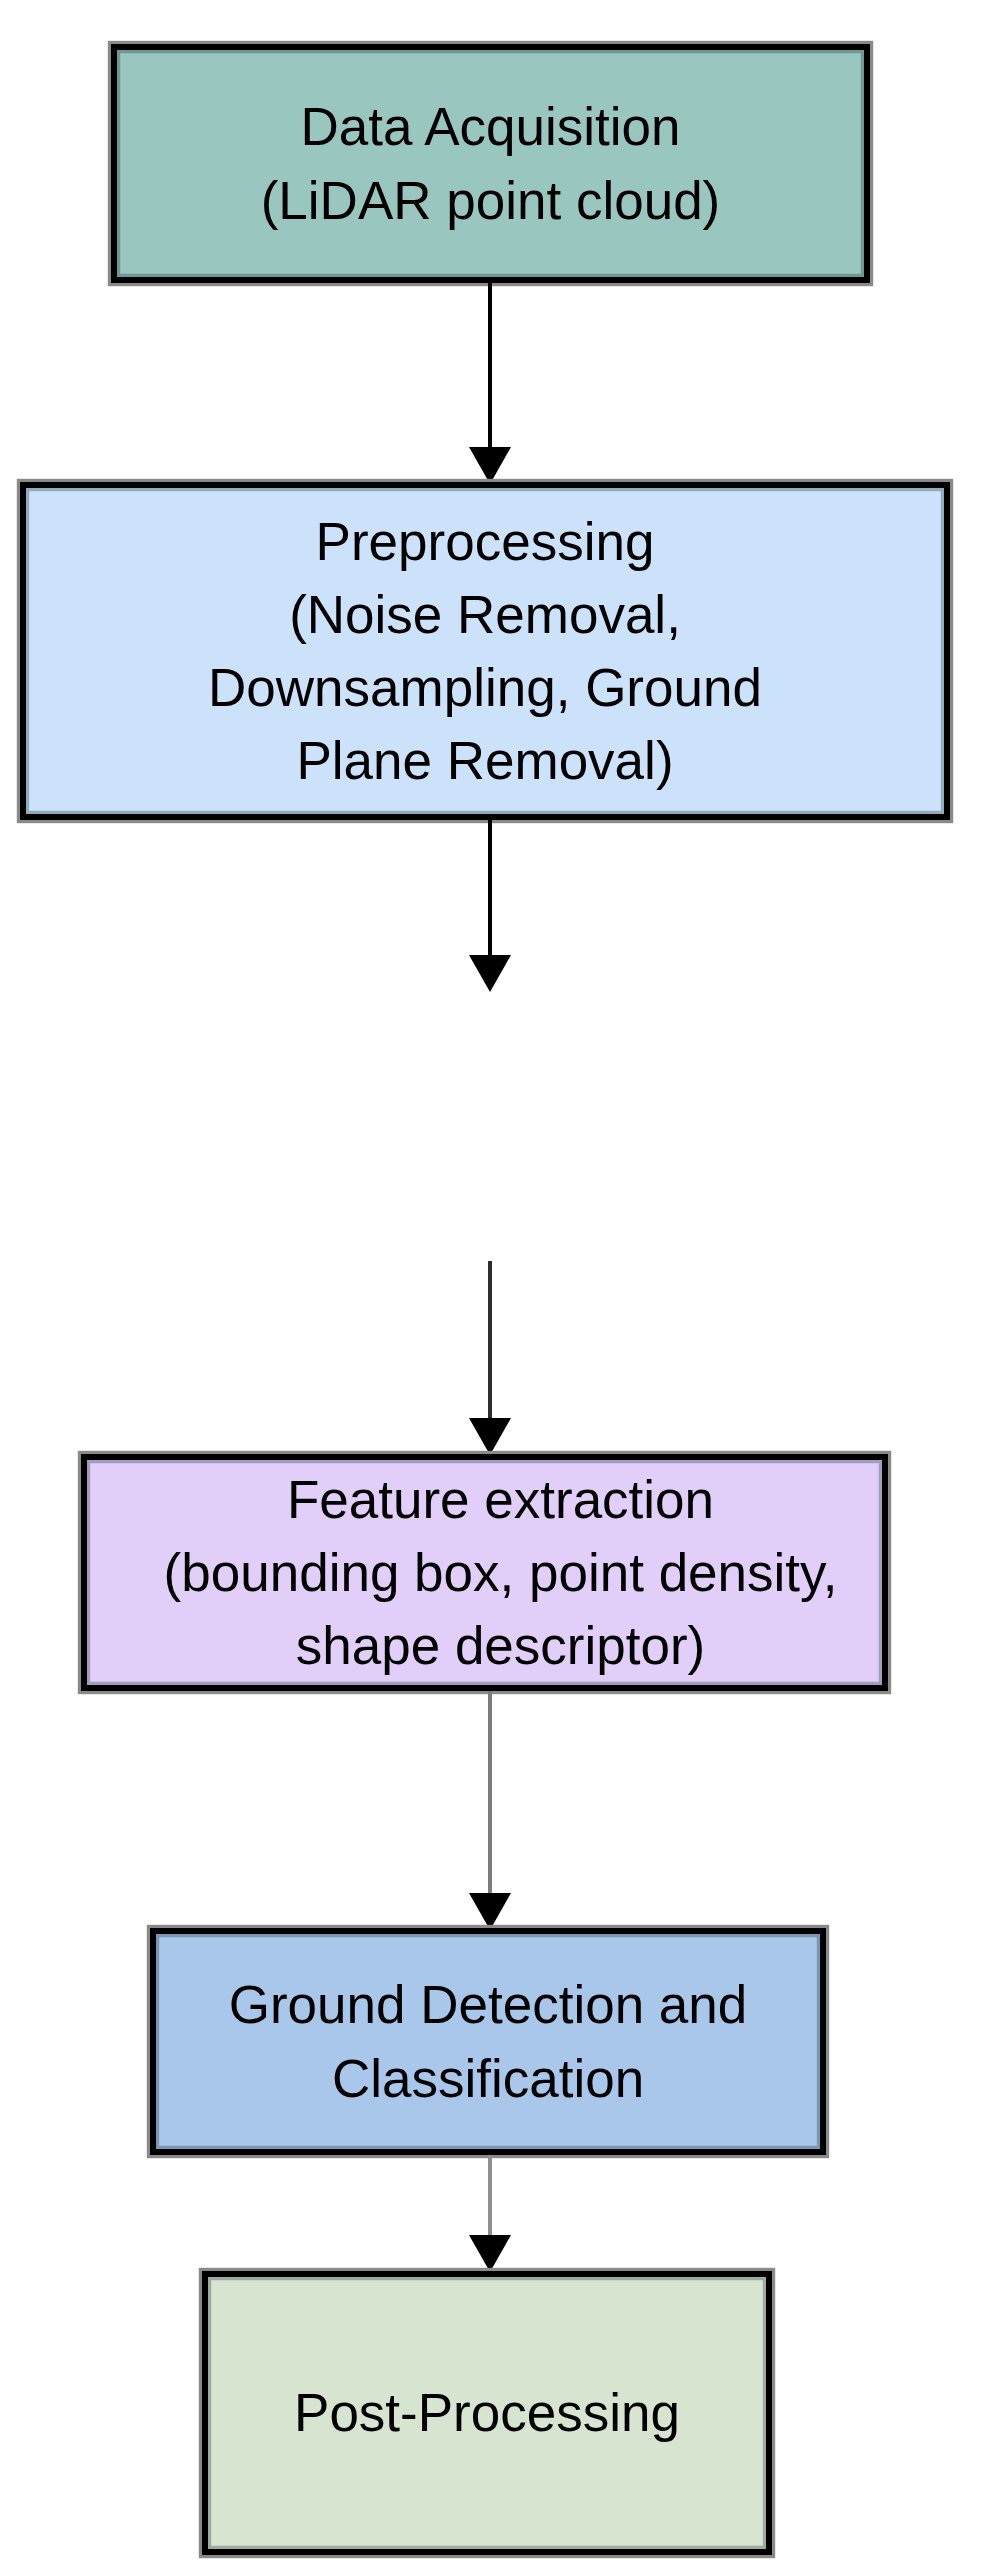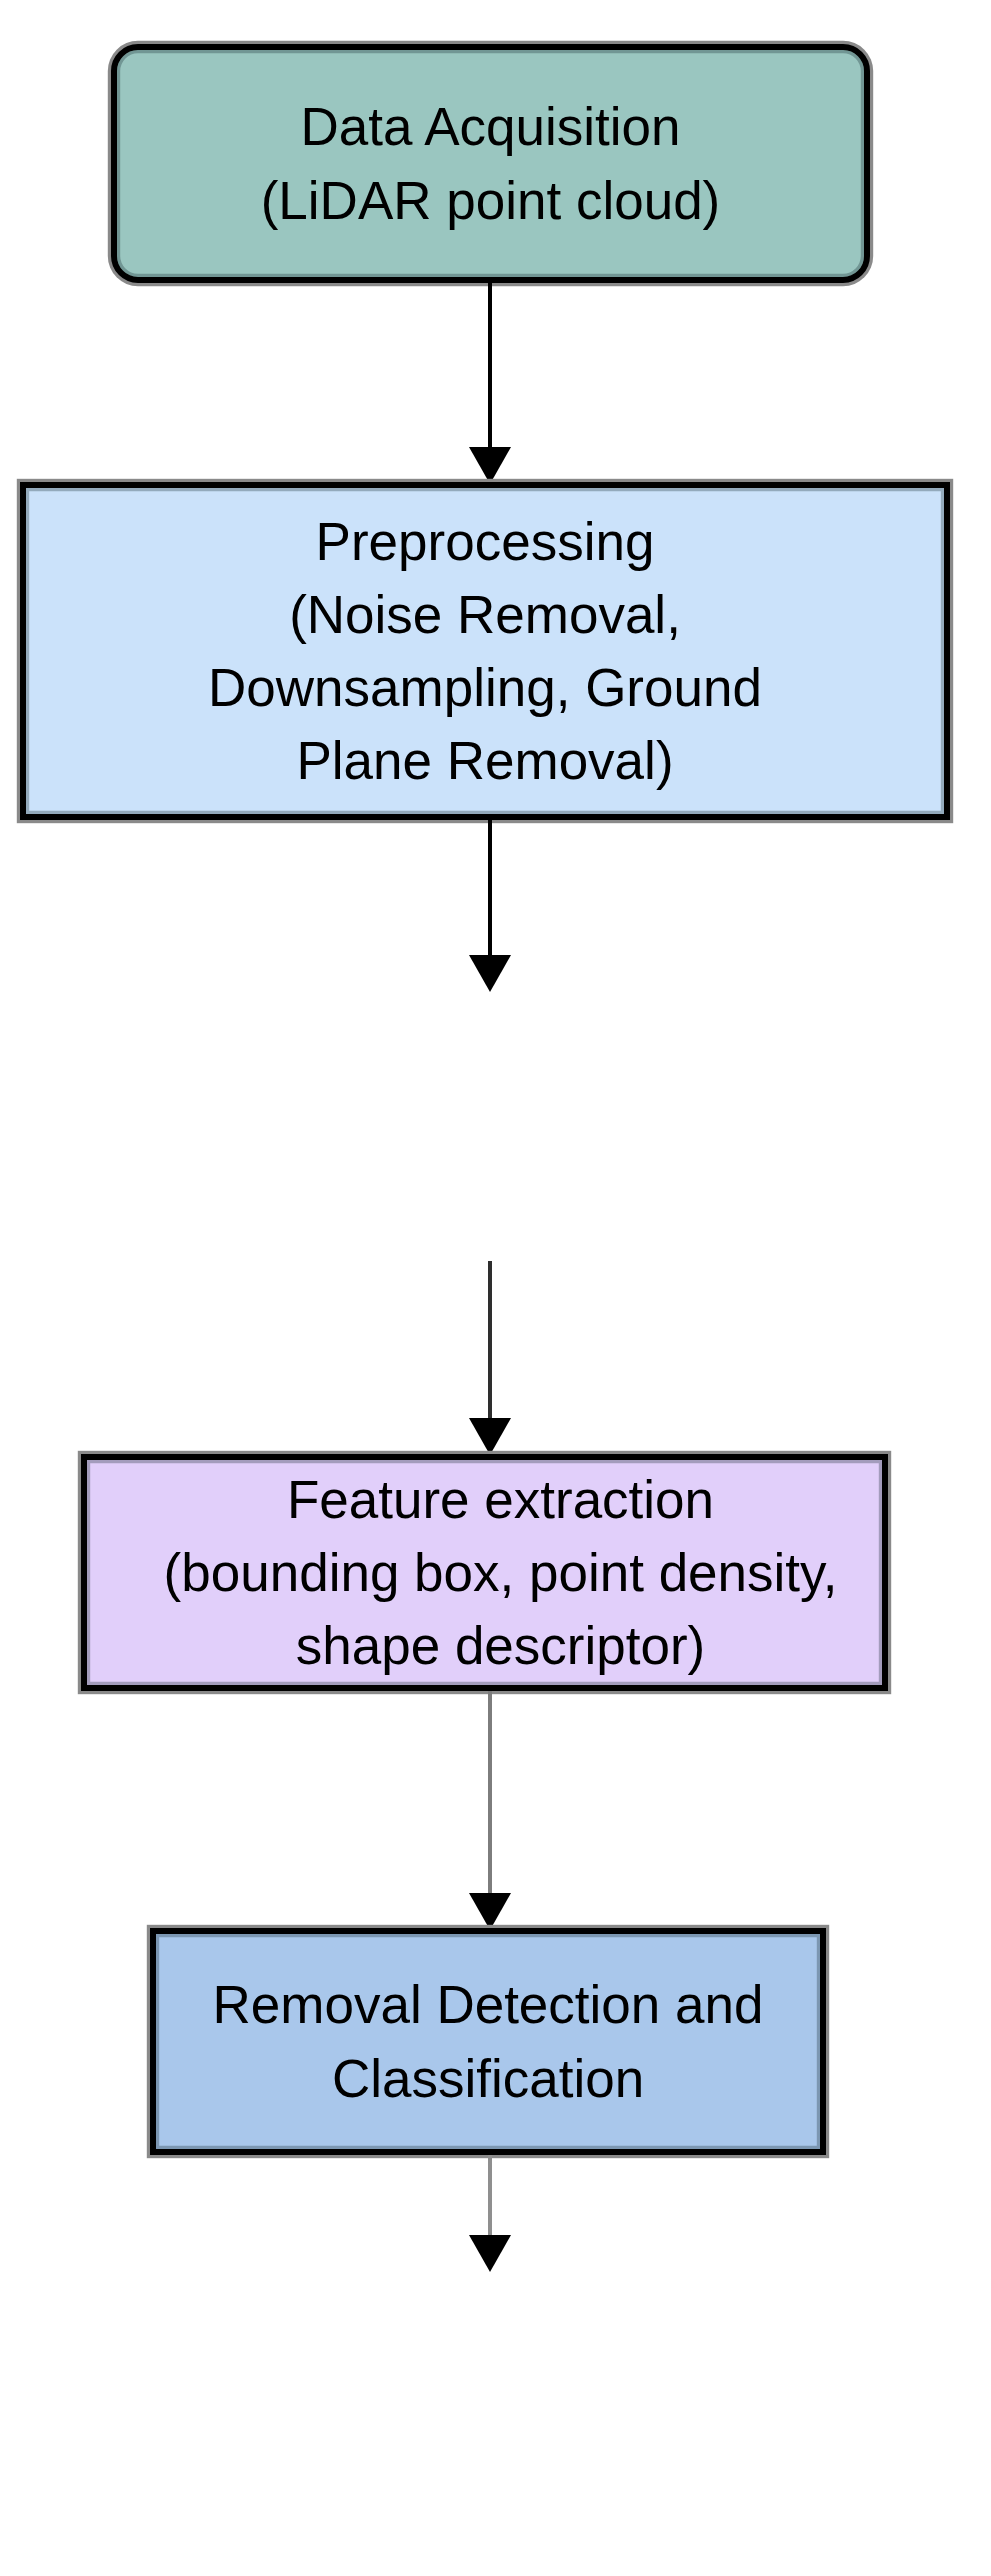--- a/index.html
+++ b/index.html
@@ -24,21 +24,21 @@
     text-align: center;
   }
   .node .label {
     white-space: pre-line;
     font-size: 53px;
     line-height: 1.38;
     color: #000000;
     letter-spacing: 0px;
   }
 
-  .node-0 { left: 111px; top: 44px;   width: 759px;  height: 239px; background: #9ac6c0; border-radius: 27px; }
+  .node-0 { left: 111px; top: 44px;   width: 759px;  height: 239px; background: #9ac6c0; }
   .node-1 { left: 20px;  top: 482px;  width: 930px; height: 338px; background: #cbe2fa; }
   .node-2 { left: 52px;  top: 990px; width: 865px; height: 271px; background: #ccfdfc; }
   .node-3 { left: 81px; top: 1454px; width: 807px; height: 237px; background: #e1cffa; padding-left: 32px; }
   .node-4 { left: 150px; top: 1928px; width: 676px;  height: 227px; background: #a9c7eb; }
   .node-5 { left: 202px; top: 2271px; width: 570px;  height: 284px; background: #d6e4d0; }
 
   
   .arrow {
     position: absolute;
     left: 469px;
@@ -114,24 +114,27 @@
 (bounding box, point density,
 shape descriptor)</span>
   </div>
 
   <div class="arrow arrow-3">
     <span class="stem"></span>
     <span class="head"></span>
   </div>
 
   <div class="node node-4">
-    <span class="label">Removal Detection and
+    <span class="label">Ground Detection and
 Classification</span>
   </div>
 
   <div class="arrow arrow-4">
     <span class="stem"></span>
     <span class="head"></span>
   </div>
 
+  <div class="node node-5">
+    <span class="label">Post-Processing</span>
+  </div>
 
 </div>
 
 
 </body></html>

